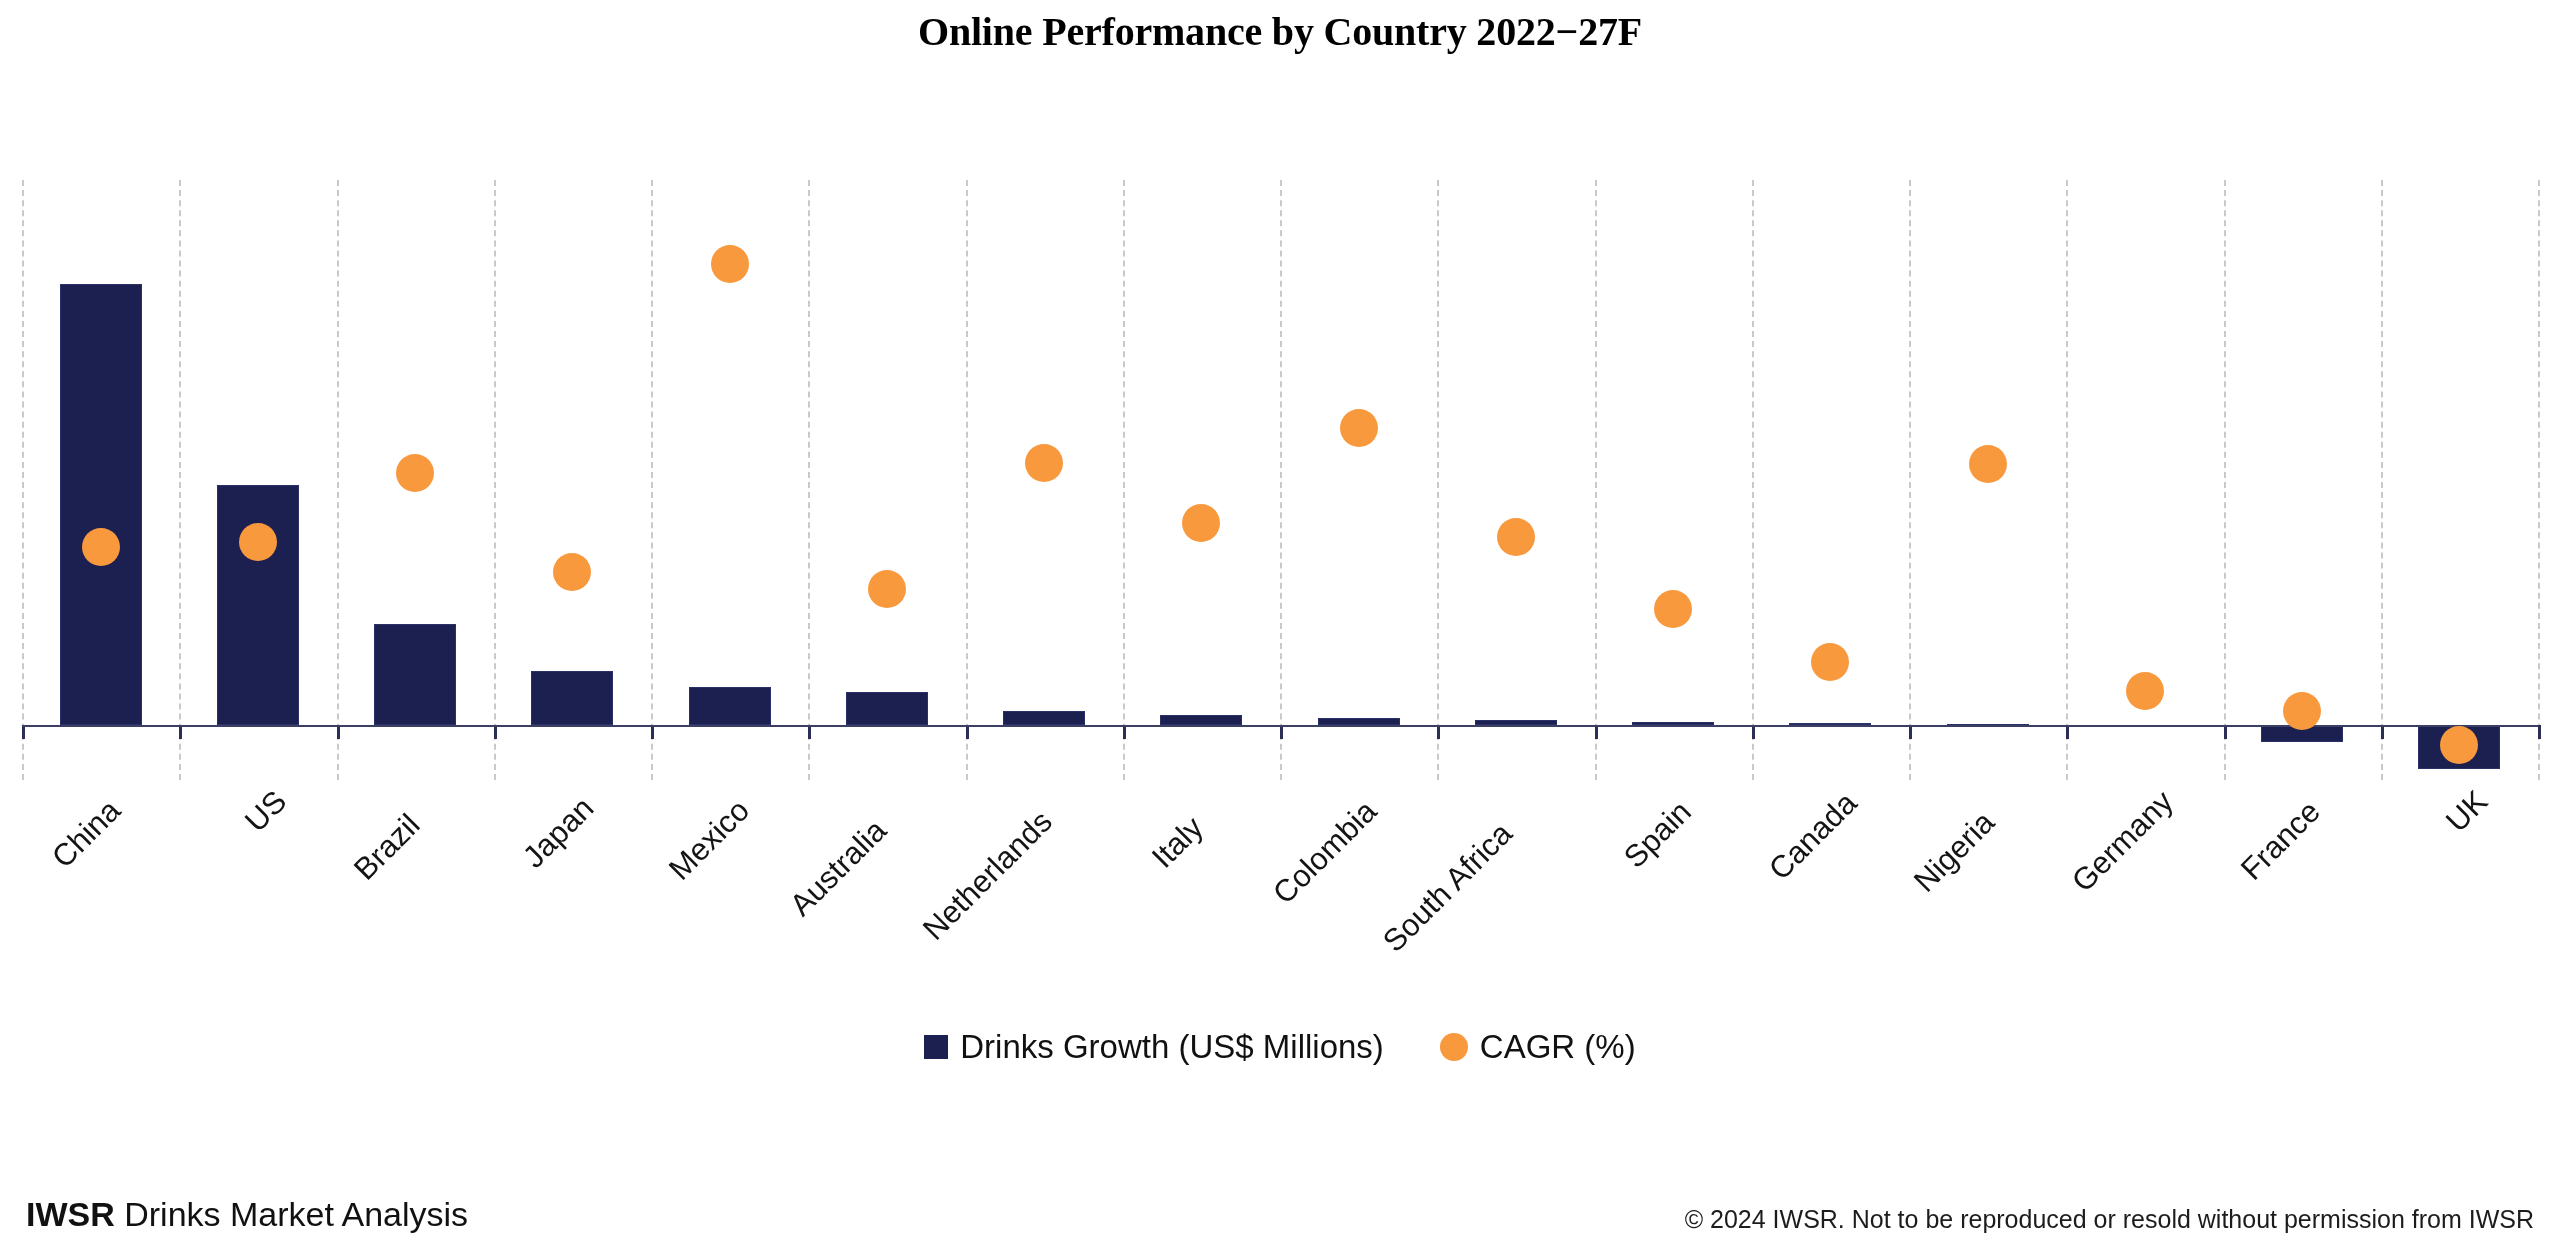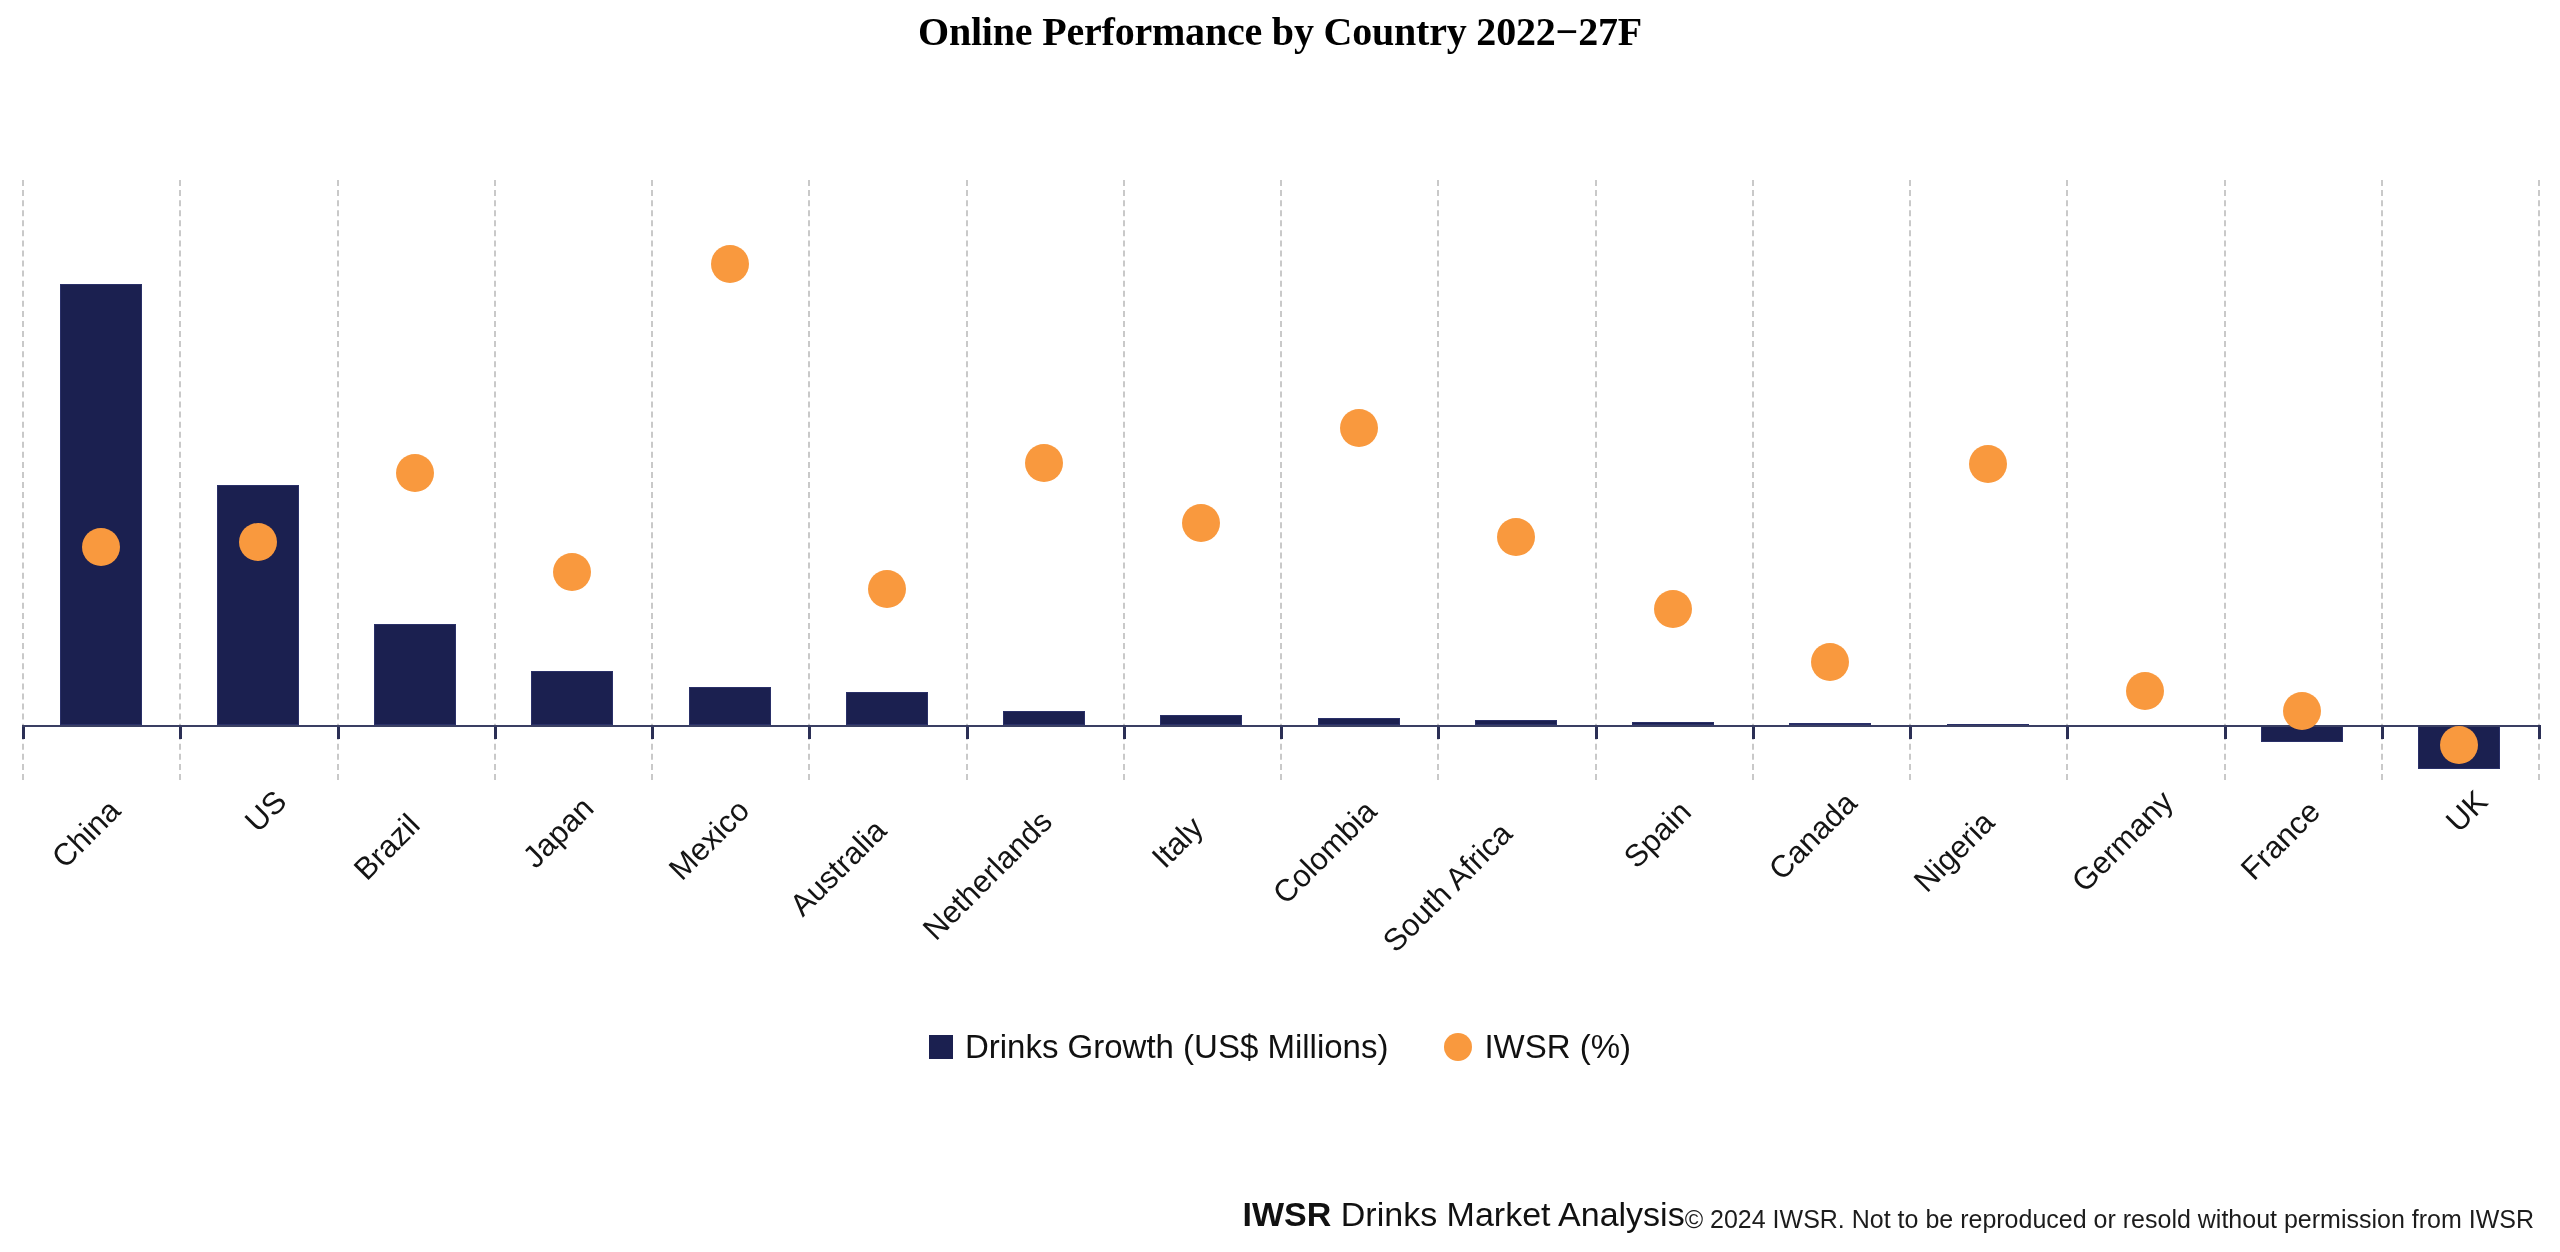--- a/index.html
+++ b/index.html
@@ -81,21 +81,21 @@
     width:24px; height:24px; background:#1b2050; display:inline-block;
   }
   .legend-swatch-circle{
     width:28px; height:28px; border-radius:50%; background:#f9993e; display:inline-block;
   }
   .legend-label{ font-size:33px; color:#111111; }
 
   
   #footer{
     position:absolute; left:0; bottom:18px; width:2560px;
-    display:flex; justify-content:flex-end; align-items:flex-end;
+    display:flex; justify-content:space-between; align-items:flex-end;
     padding:0 26px;
     margin-top:36px;
   }
   #footer-brand{ font-size:34px; color:#111111; }
   #footer-brand .brand-bold{ font-weight:bold; }
   #footer-copyright{ font-size:25px; color:#1c1c1c; }
 </style>
 </head>
 <body>
 
@@ -196,21 +196,21 @@
     <div class="xlabel" style="left: 2417.34px; top: 24.038px;">UK</div>
   </div>
 
 <div id="legend">
     <div class="legend-entry">
       <span class="legend-swatch-square" style="background: rgb(27, 32, 80);"></span>
       <span class="legend-label">Drinks Growth (US$ Millions)</span>
     </div>
     <div class="legend-entry">
       <span class="legend-swatch-circle" style="background: rgb(249, 153, 62);"></span>
-      <span class="legend-label">IWSR (%)</span>
+      <span class="legend-label">CAGR (%)</span>
     </div>
   </div>
 
 <div id="footer">
   <div id="footer-brand">
     <span class="brand-bold">IWSR</span><span> Drinks Market Analysis</span>
   </div>
   <div id="footer-copyright">© 2024 IWSR. Not to be reproduced or resold without permission from IWSR</div>
 </div>
 

